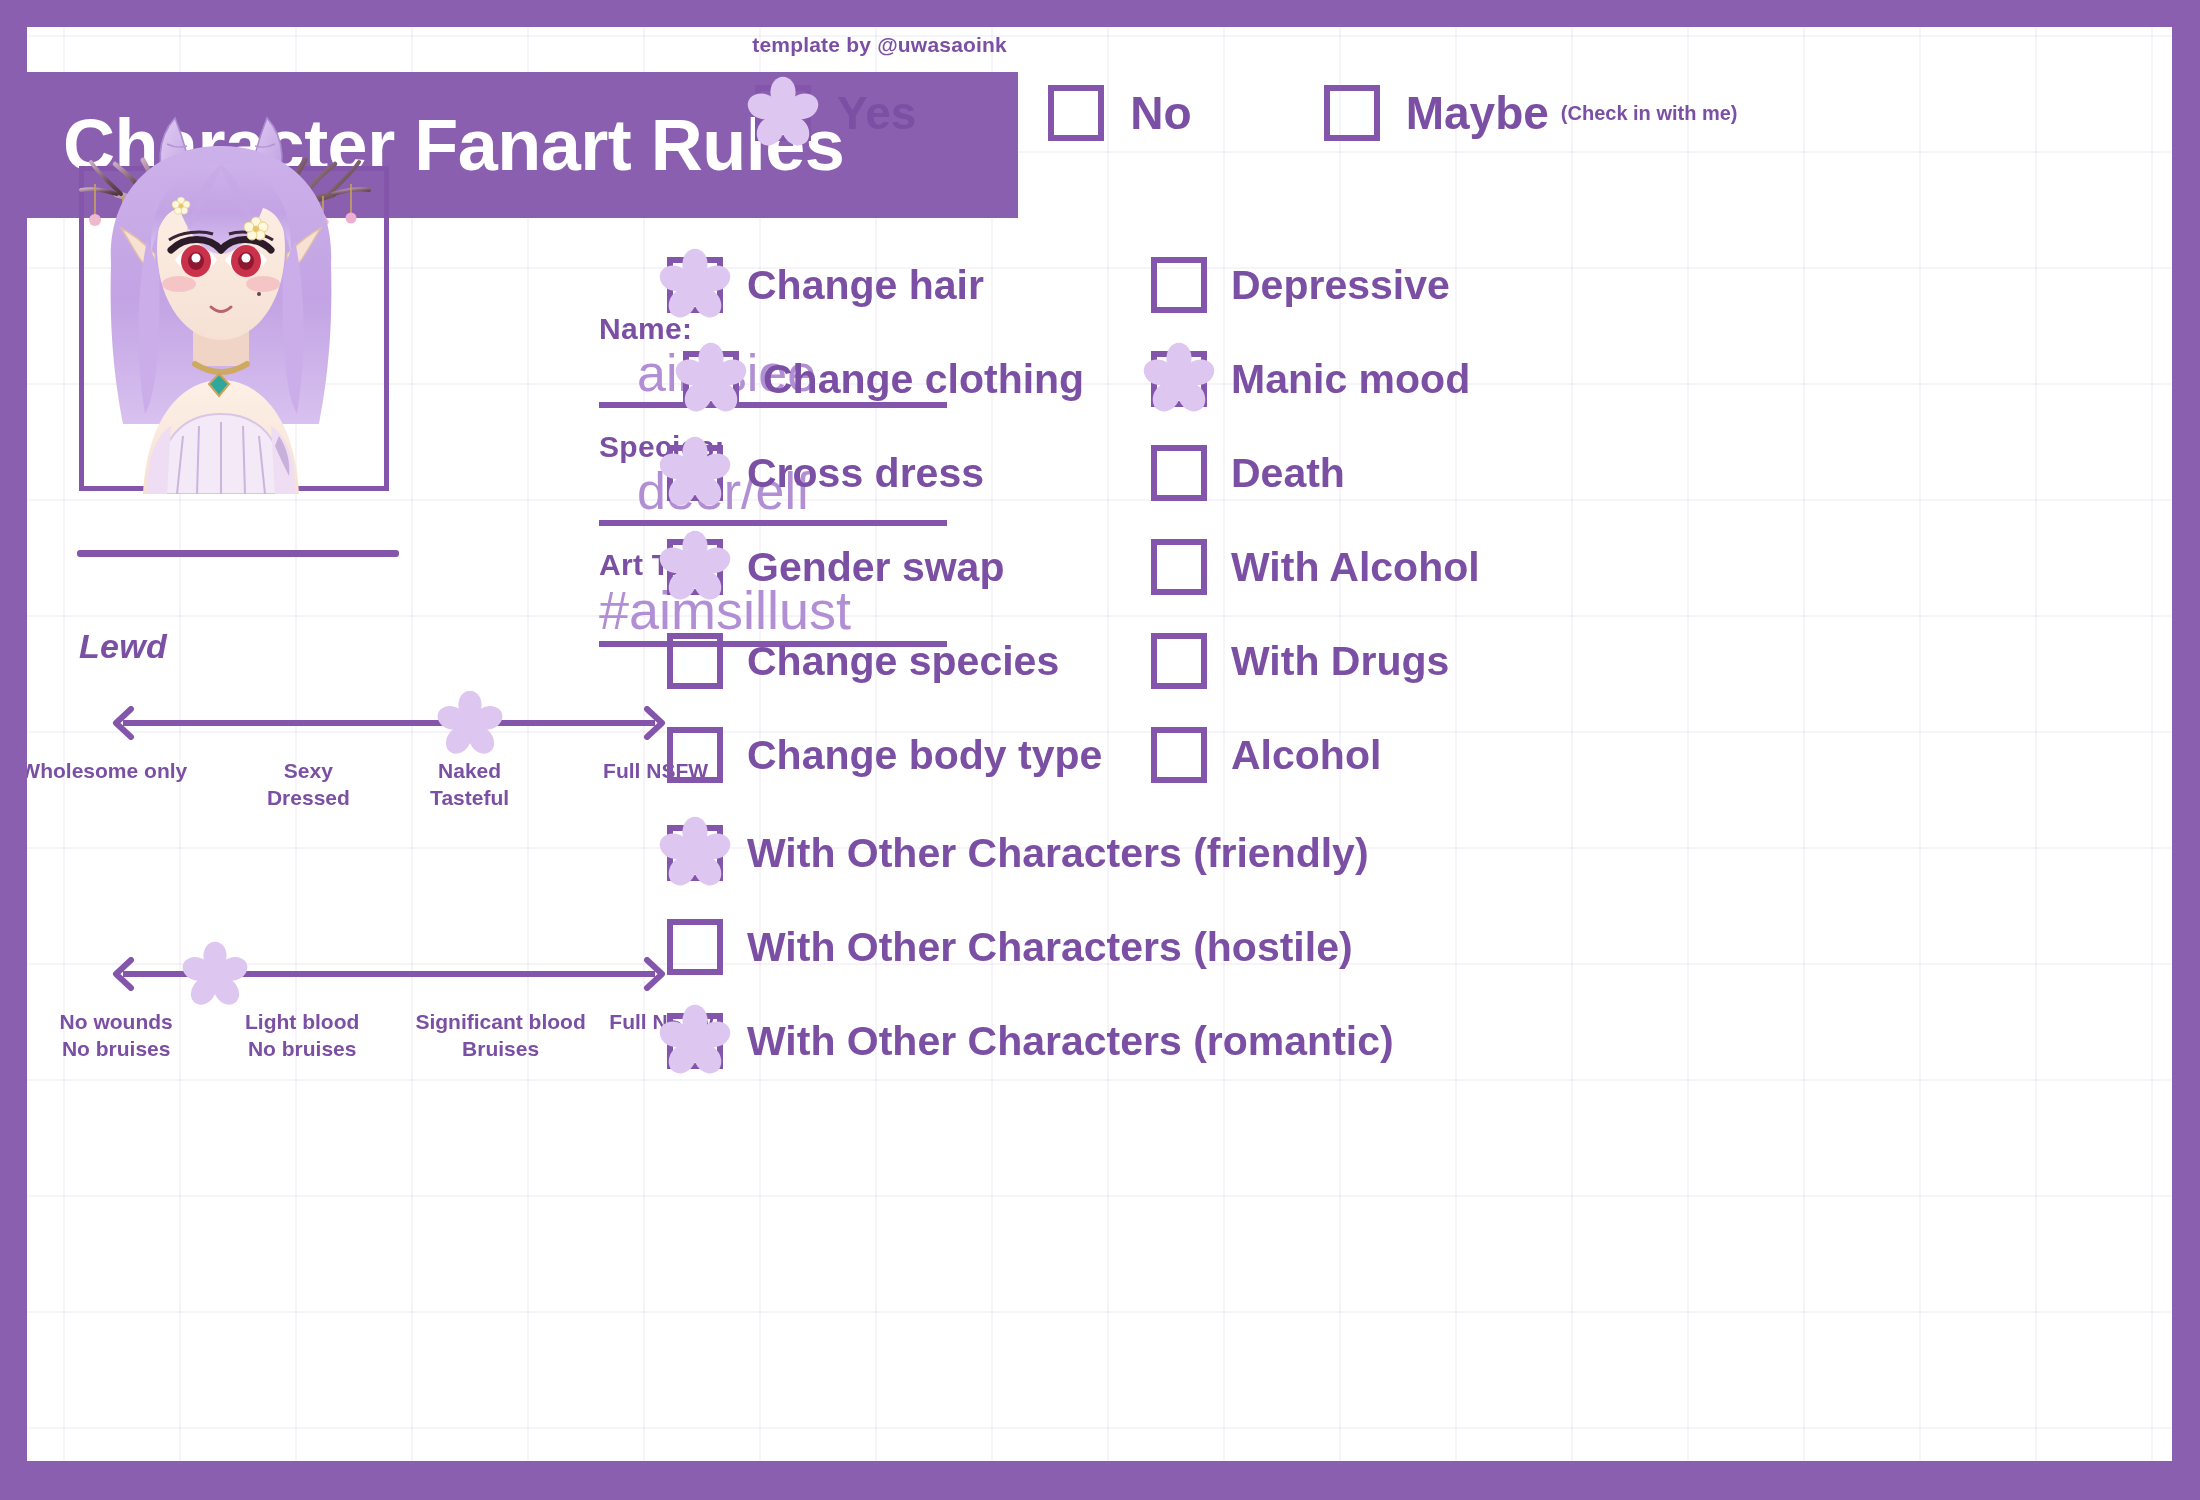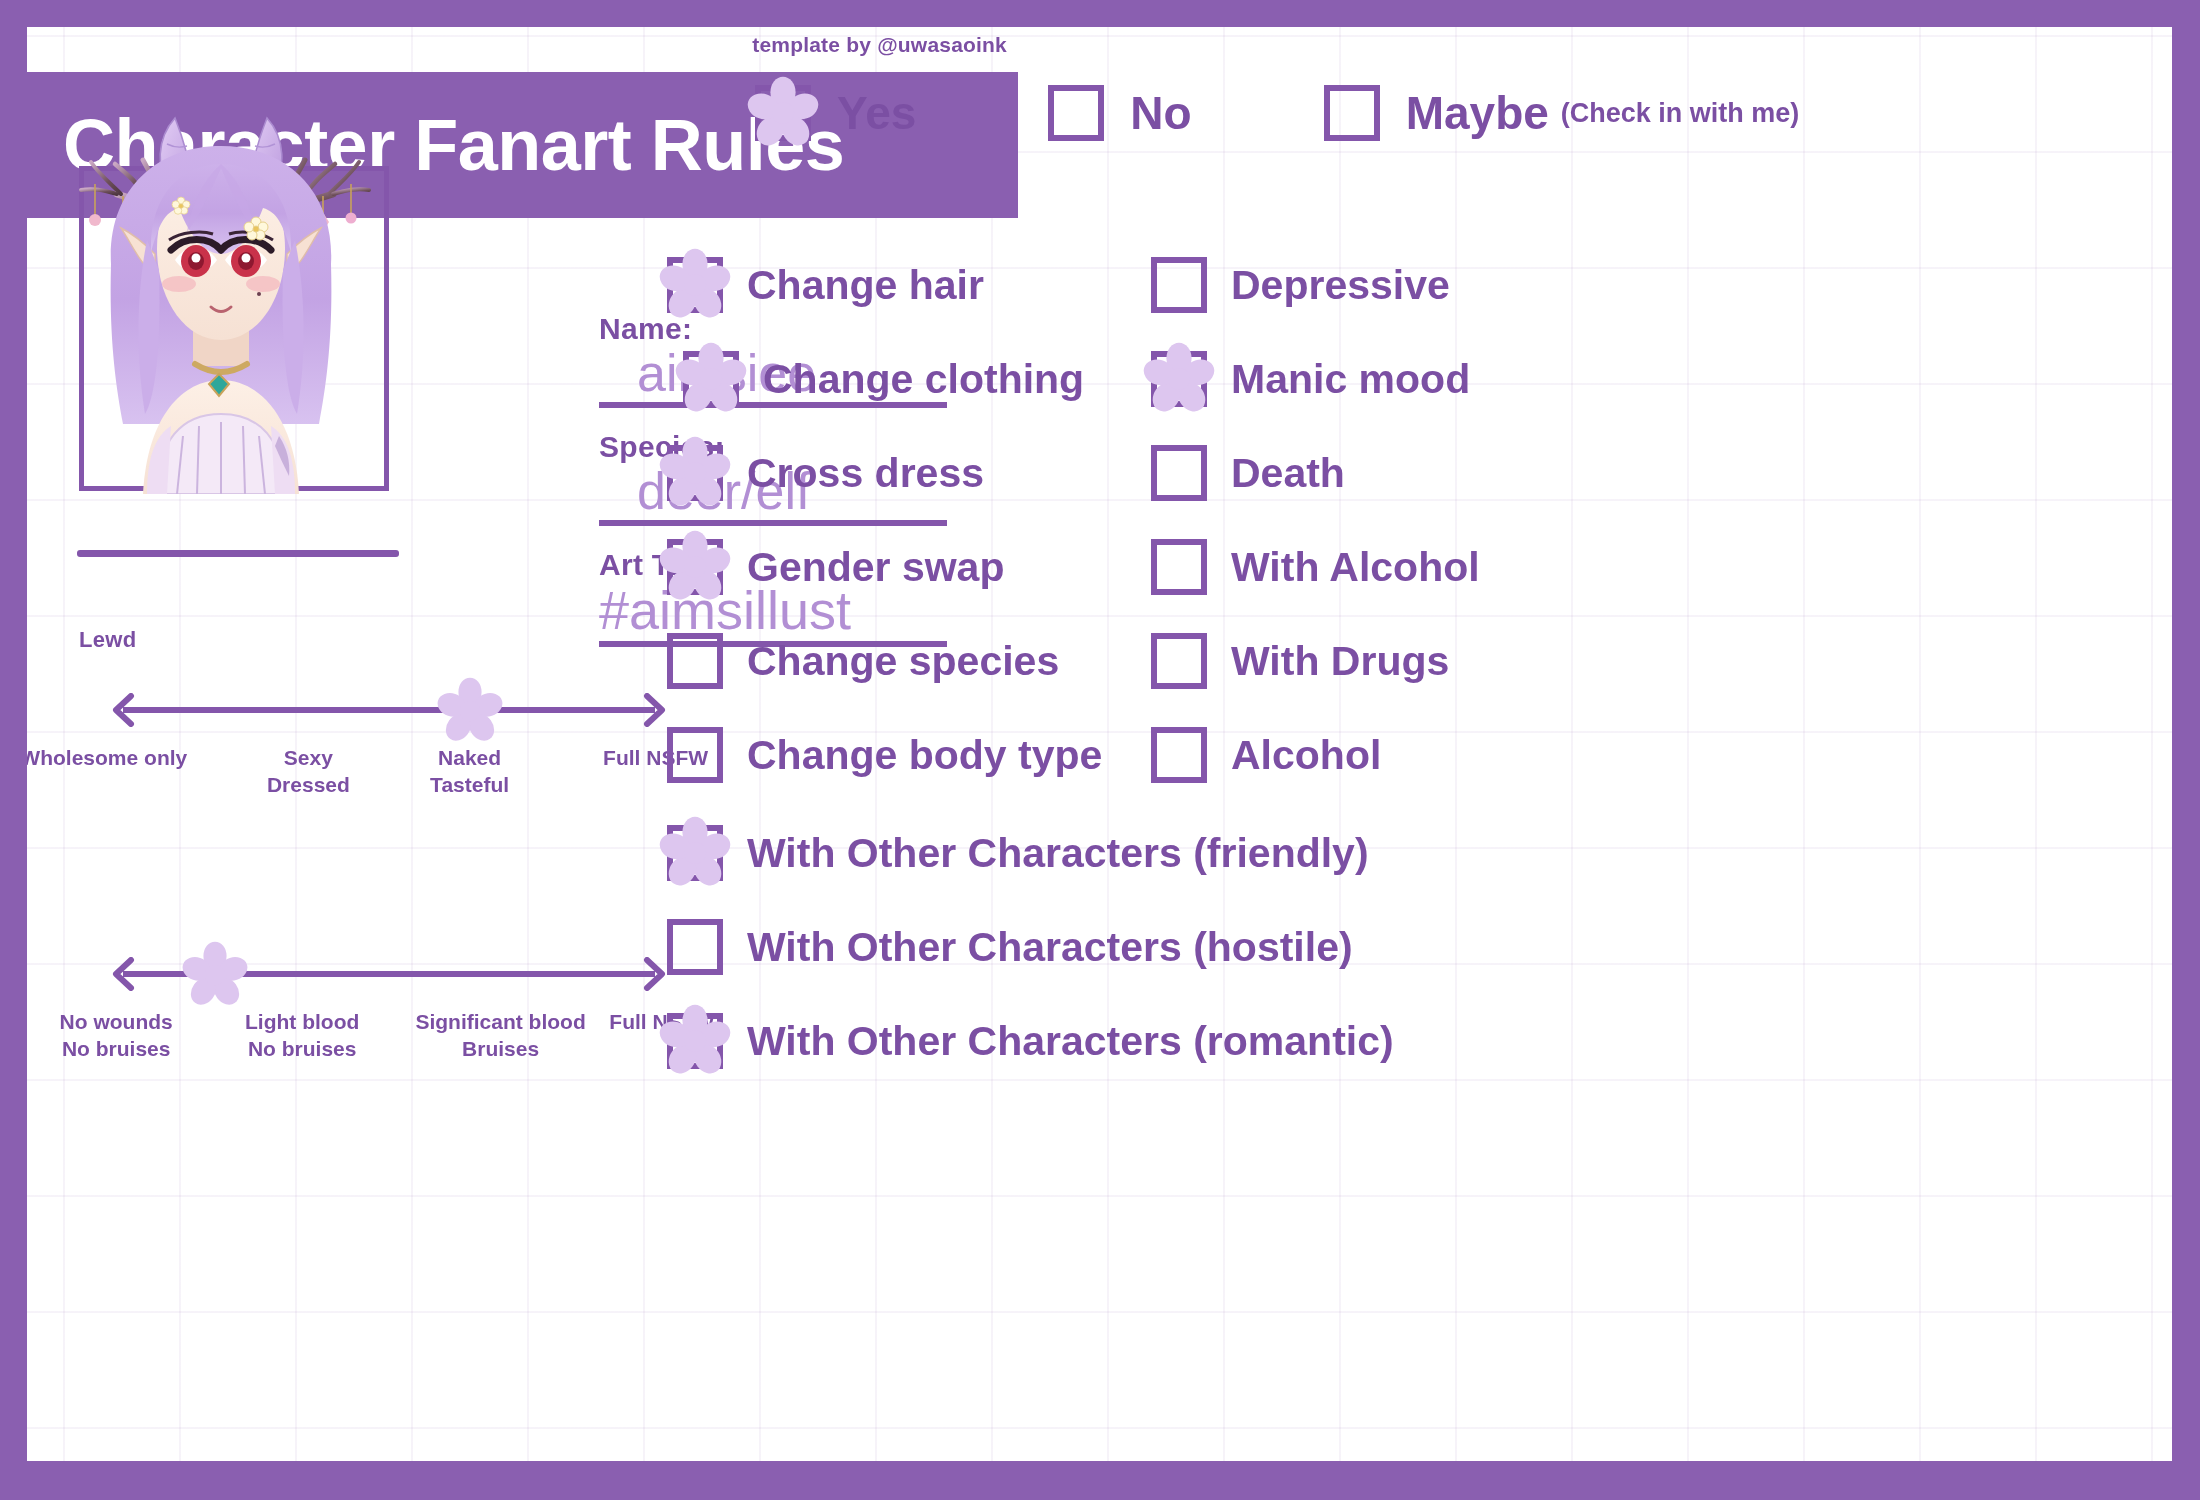--- a/index.html
+++ b/index.html
@@ -108,23 +108,24 @@
     line-height: 1.12;
     white-space: nowrap;
   }
   .field-value.tag { padding-left: 0; font-size: 54px; }
   .field-value-row.tag { padding-left: 0; }
 
   
   .slider-block { position: absolute; width: 620px; }
   .slider-title {
     color: #7b4fa3;
-    font-size: 22px;
+    font-size: 34px;
     font-weight: 700;
     letter-spacing: .3px;
+    font-style: italic;
   }
   .slider-axis {
     position: relative;
     height: 56px;
     margin-top: 28px;
   }
   .slider-line {
     position: absolute;
     left: 44px; right: 44px; top: 26px;
     height: 6px; background: #8456ab;
@@ -169,21 +170,21 @@
   .legend-item:last-child { margin-right: 0; }
   .legend-label {
     color: #7b4fa3;
     font-size: 46px;
     font-weight: 700;
     margin-left: 26px;
     white-space: nowrap;
   }
   .legend-note {
     color: #7b4fa3;
-    font-size: 27px;
+    font-size: 20px;
     font-weight: 700;
     margin-left: 12px;
     white-space: nowrap;
   }
 
   
   .cbox {
     position: relative;
     width: 56px; height: 56px;
     border: 6px solid #8456ab;

